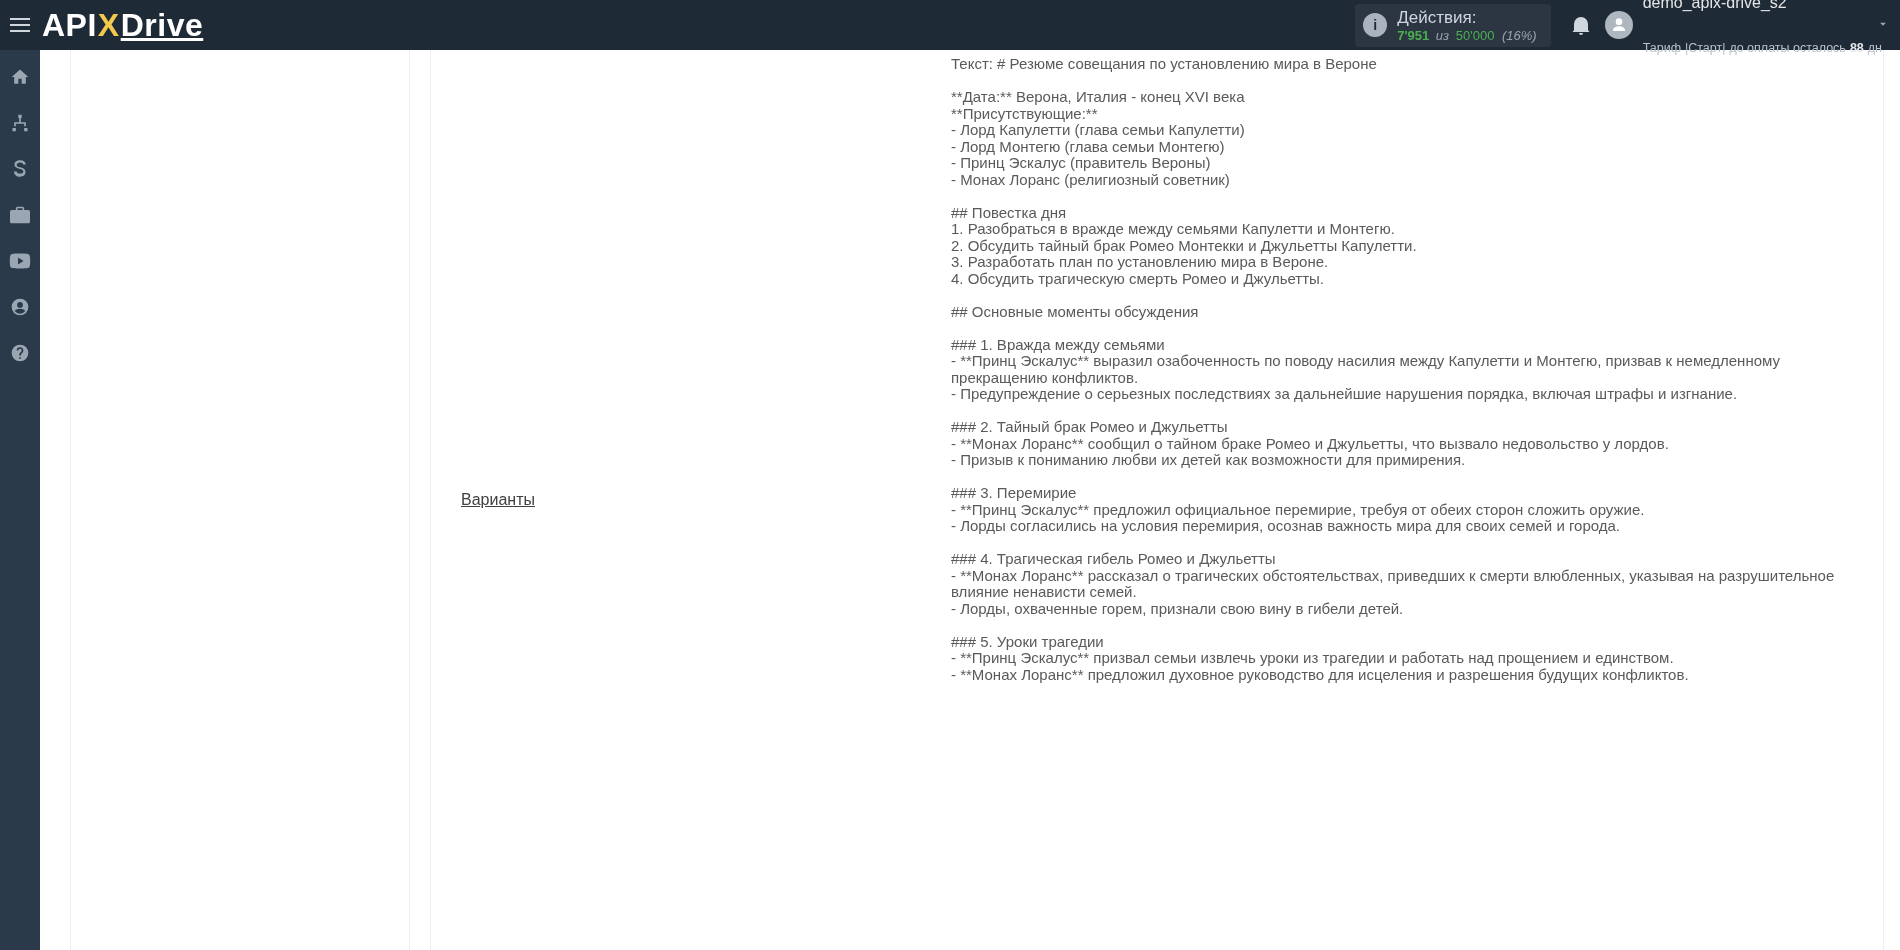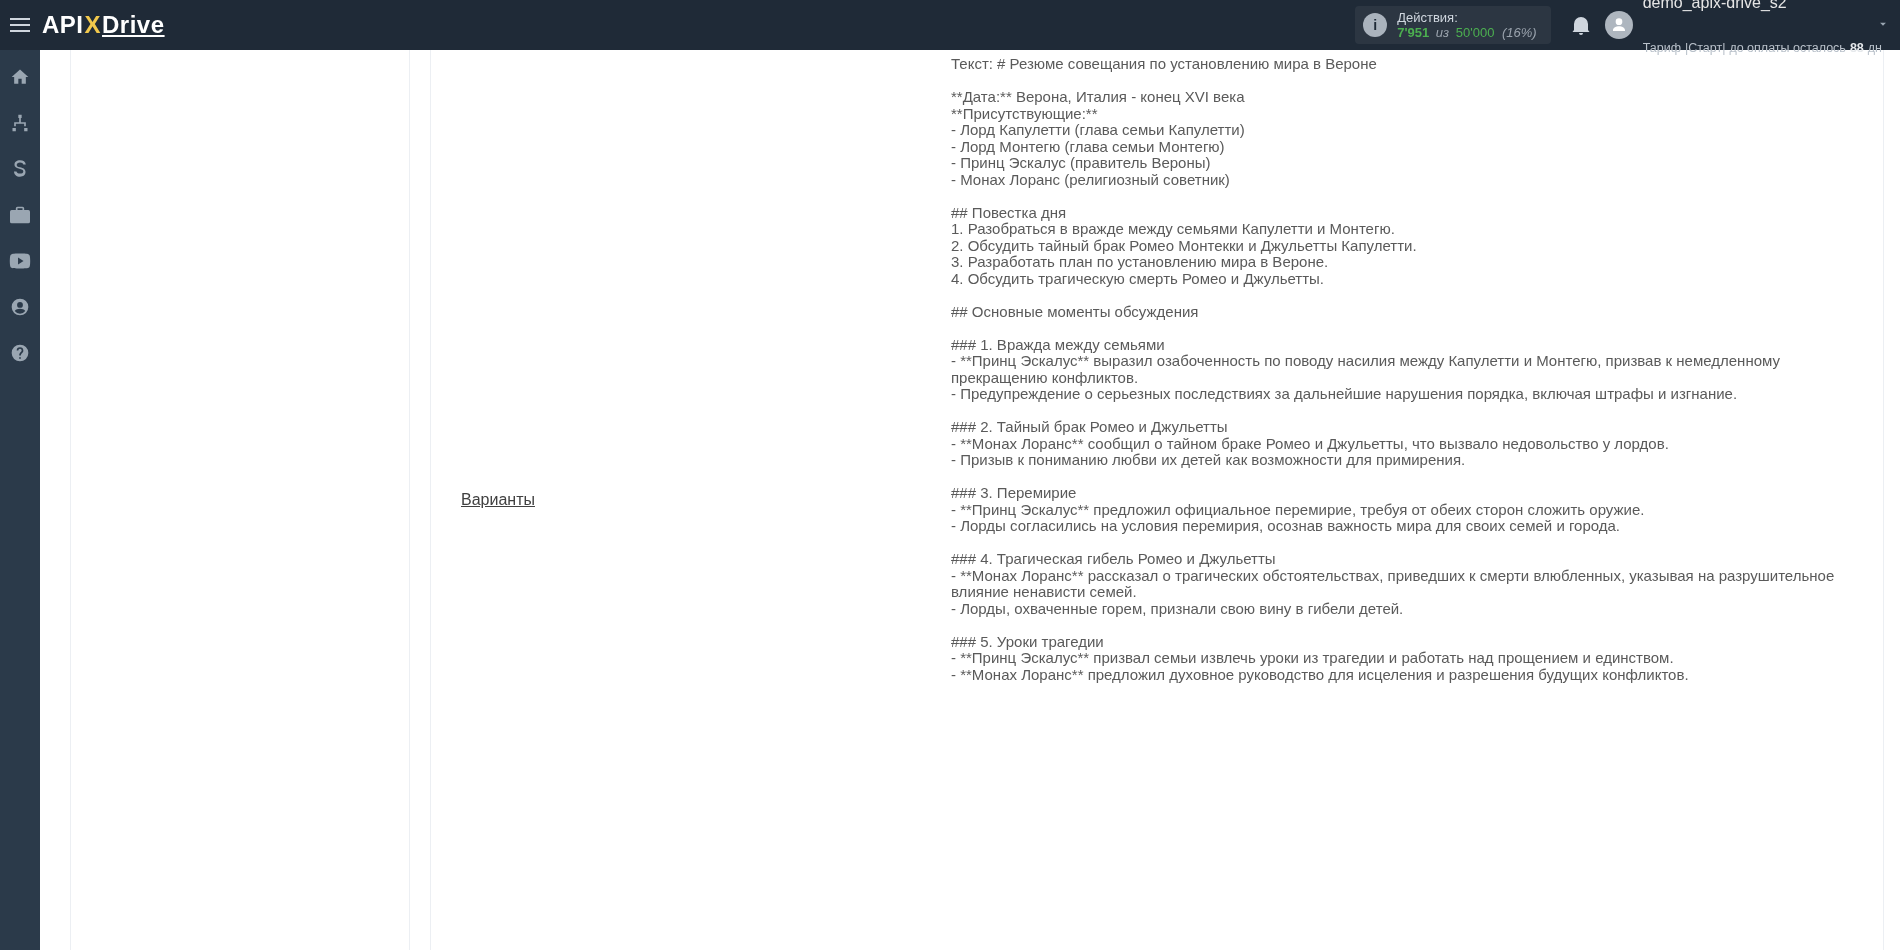--- a/index.html
+++ b/index.html
@@ -7,33 +7,33 @@
   body { overflow:hidden; }
 
   
   .topbar {
     position:fixed; top:0; left:0; right:0; height:50px;
     background:#1f2a37; color:#d6dde4; display:flex; align-items:center;
     z-index:100;
   }
   .hamburger { width:40px; height:50px; display:flex; align-items:center; justify-content:center; cursor:pointer;}
   .hamburger svg, .nicon svg { fill:#cfd6de; }
-  .logo { display:flex; align-items:center; font-size:24px; font-weight:700; letter-spacing:0.5px; margin-left:2px; cursor:pointer;}
+  .logo { display:flex; align-items:center; font-size:32px; font-weight:700; letter-spacing:0.5px; margin-left:2px; cursor:pointer;}
   .logo .api { color:#fff; }
   .logo .x { color:#f2c94c; font-weight:800; padding:0 1px;}
   .logo .drive { color:#fff; font-weight:600;text-decoration:underline;}
   .tb-spacer { flex:1; }
 
   .actions-pill {
     background:rgba(255,255,255,0.06); border-radius:4px;
     display:flex; align-items:center; padding:4px 14px 4px 8px; margin-right:12px; cursor:pointer;
   }
   .actions-pill .info-ico { width:24px; height:24px; border-radius:50%; background:#aab3bd; color:#1f2a37;
     display:flex; align-items:center; justify-content:center; font-weight:900; font-size:14px; margin-right:10px;}
-  .actions-pill .a-title { font-size:13px; color:#cfd6de; }
+  .actions-pill .a-title { font-size:17px; color:#cfd6de; }
   .actions-pill .a-sub { font-size:13px; }
   .actions-pill .a-used { color:#4caf50; font-weight:600; }
   .actions-pill .a-of { color:#9aa3ad; font-style:italic; padding:0 3px;}
   .actions-pill .a-total { color:#4caf50; }
   .actions-pill .a-pct { color:#9aa3ad; font-style:italic; padding-left:4px;}
 
   .nicon { width:36px; height:50px; display:flex; align-items:center; justify-content:center; cursor:pointer;}
   .userblock { display:flex; align-items:center; padding:0 18px 0 6px; cursor:pointer;}
   .avatar { width:28px; height:28px; border-radius:50%; background:#aeb6bf; display:flex; align-items:center; justify-content:center; margin-right:10px;}
   .avatar svg { fill:#fff; }

